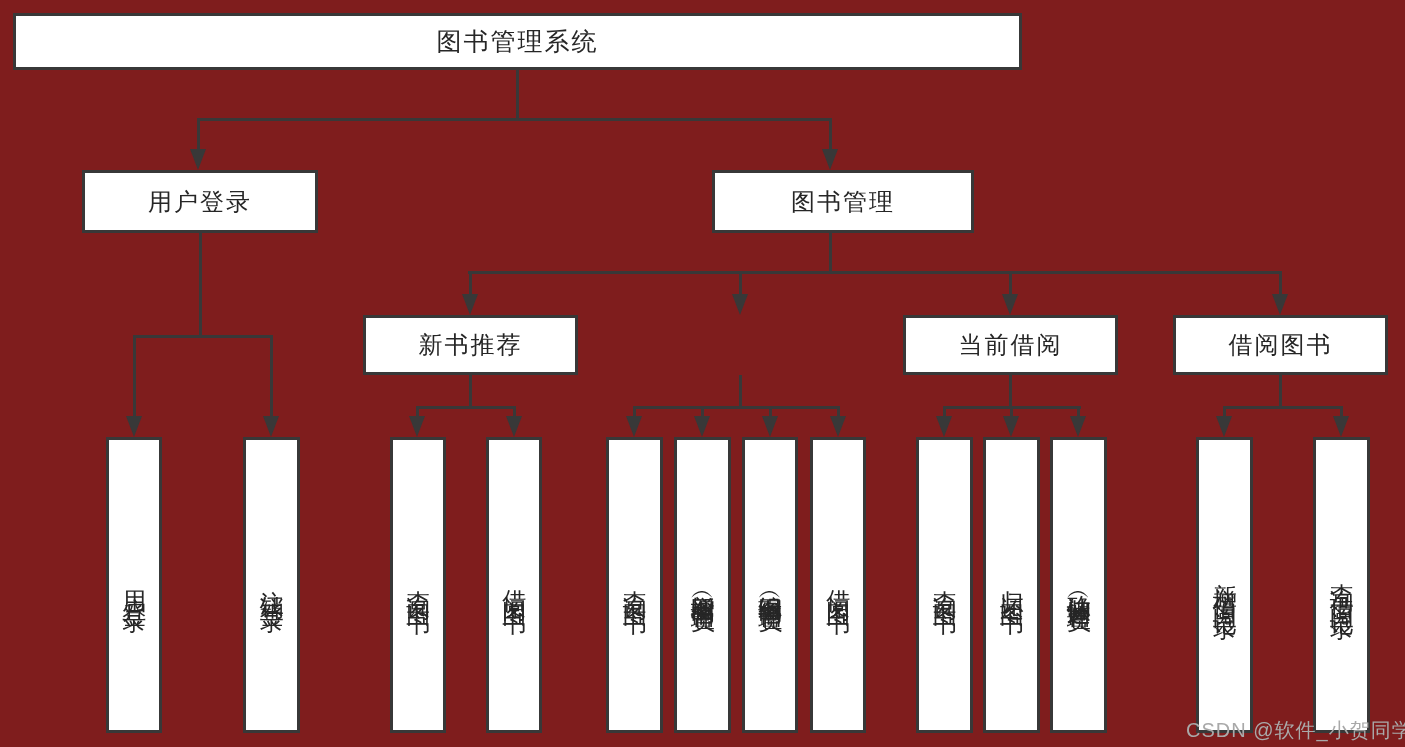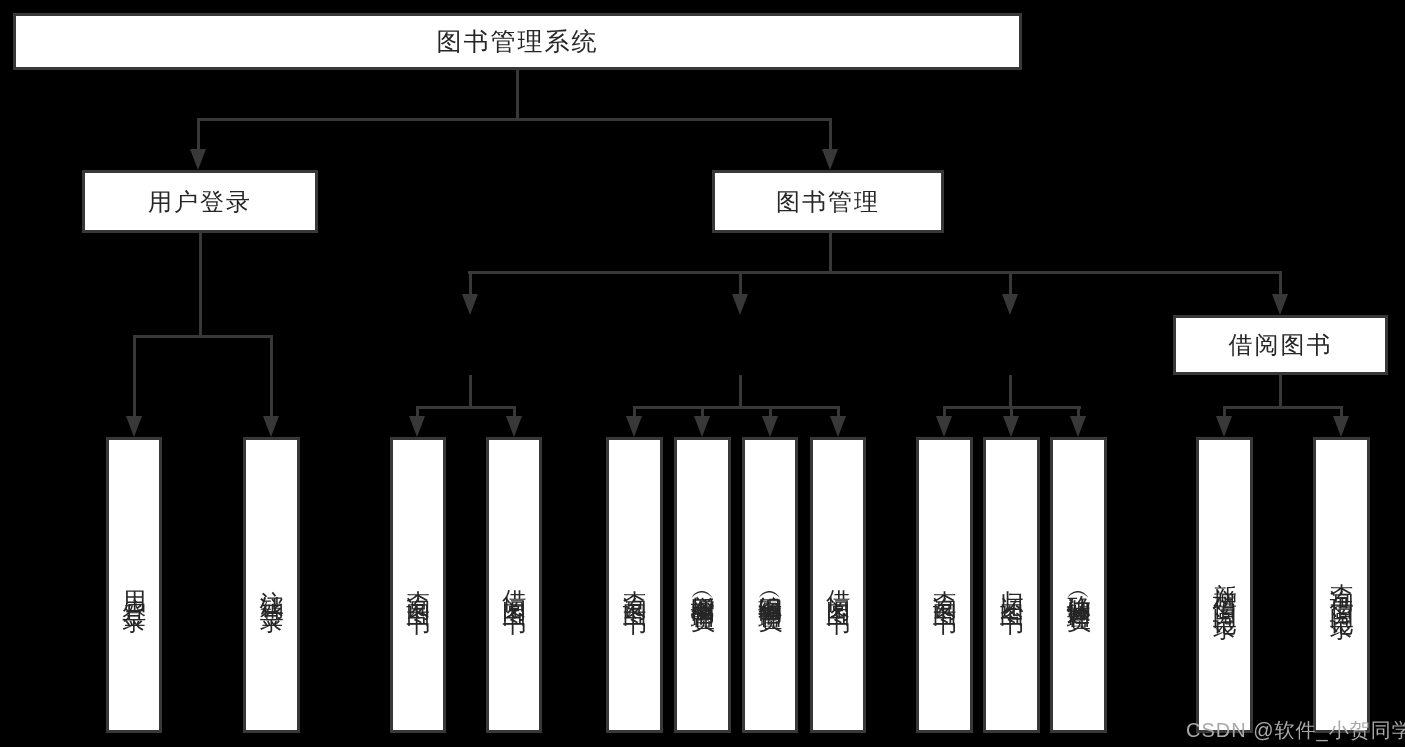--- a/index.html
+++ b/index.html
@@ -1,20 +1,20 @@
 <!DOCTYPE html>
 <html><head>
 <meta charset="utf-8">
 <style>
   html, body { margin: 0; padding: 0; background: #ffffff; }
   .canvas {
     position: relative;
     width: 1405px;
     height: 747px;
-    background: #000000;
+    background: #7f1d1d;
     font-family: "Liberation Sans", sans-serif;
     color: #262626;
     overflow: hidden;
   }
   
   .box {
     position: absolute;
     box-sizing: border-box;
     border: 3px solid #383838;
     background: #ffffff;
@@ -68,24 +68,26 @@
 </style>
 </head>
 <body>
 
 <div class="canvas">
 
   <div class="box root" style="left:13px; top:13px; width:1009px; height:57px;">图书管理系统</div>
 
   <div class="box" style="left:82px; top:170px; width:236px; height:63px;">用户登录</div>
 
-  <div class="box" style="left:712px; top:170px; width:232px; height:63px;">图书管理</div>
+  <div class="box" style="left:712px; top:170px; width:262px; height:63px;">图书管理</div>
+
+  <div class="box" style="left:363px; top:315px; width:215px; height:60px;">新书推荐</div>
 
 
-
+  <div class="box" style="left:903px; top:315px; width:215px; height:60px;">当前借阅</div>
 
   <div class="box" style="left:1173px; top:315px; width:215px; height:60px;">借阅图书</div>
 
   <div class="leaf" style="left:106px; top:437px; width:56px; height:296px;">
     <span class="vtext">用户登录</span>
   </div>
   <div class="leaf" style="left:243px; top:437px; width:57px; height:296px;">
     <span class="vtext">注销登录</span>
   </div>
 

